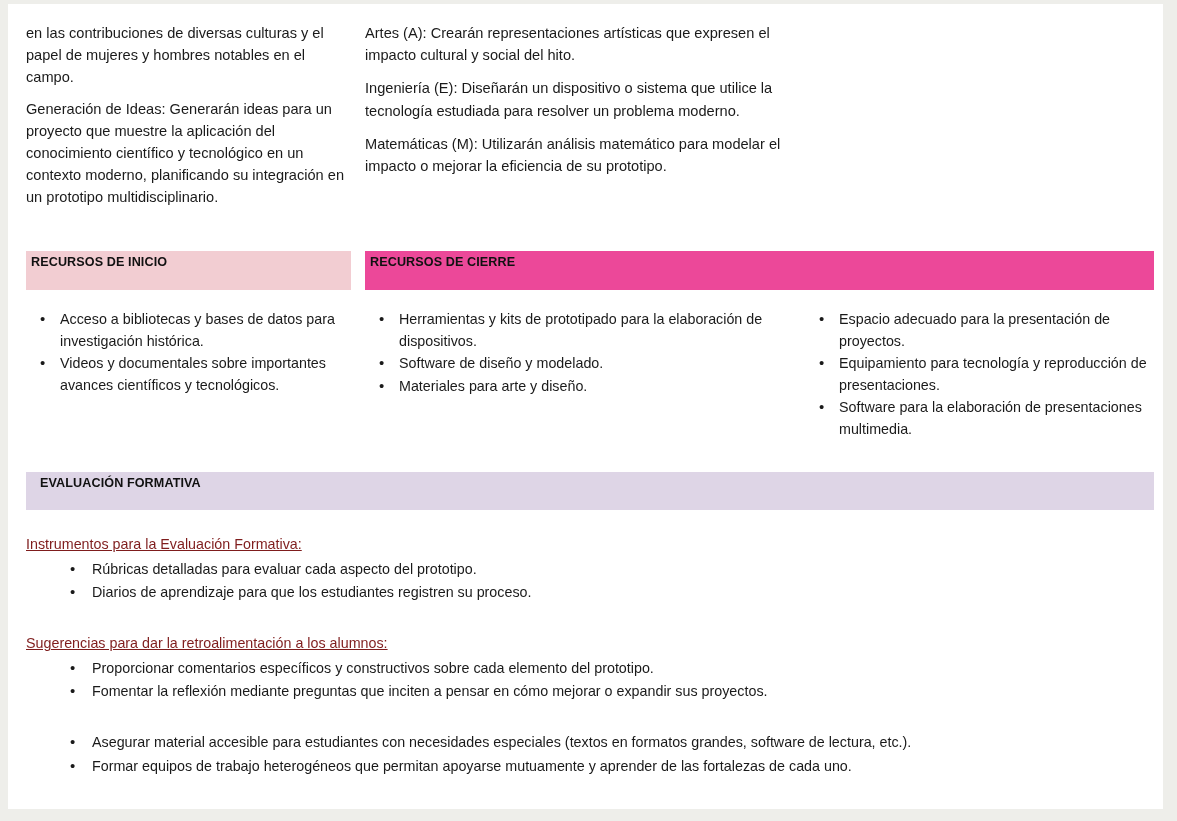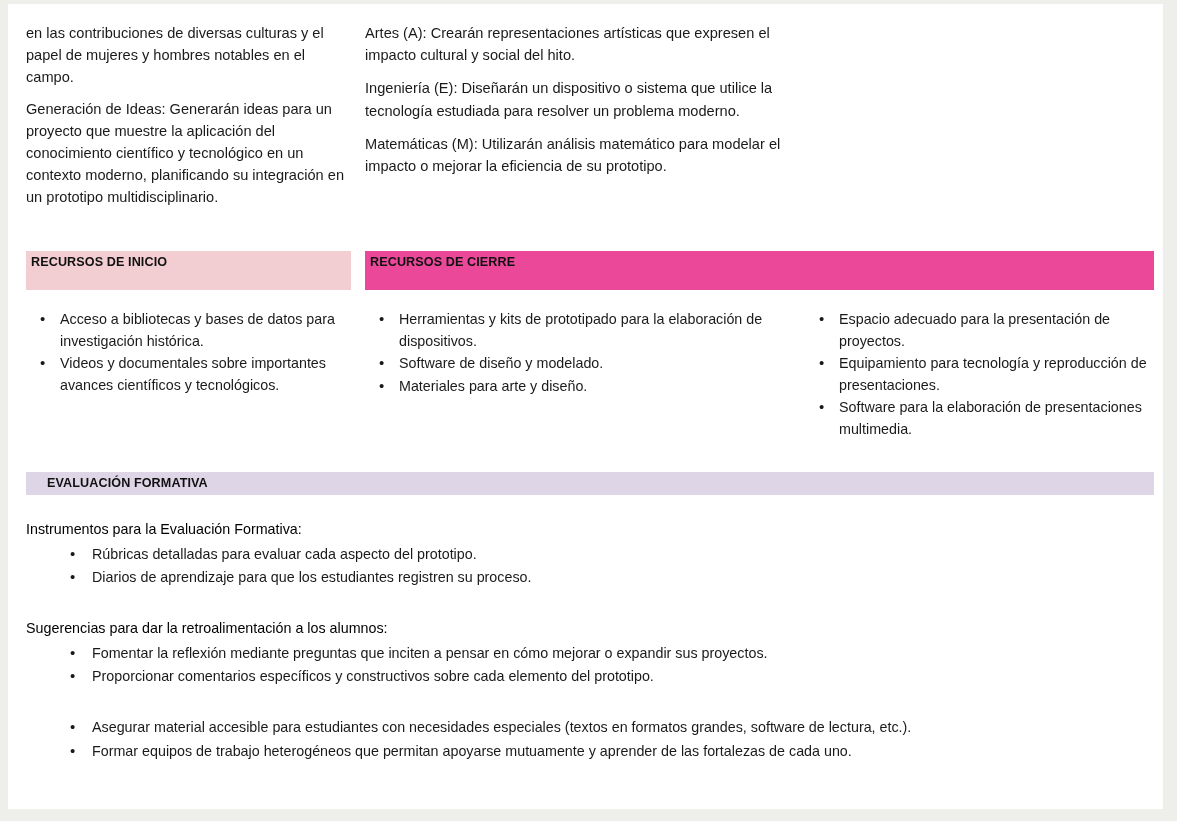--- a/index.html
+++ b/index.html
@@ -92,36 +92,37 @@
     top: -1px;
     font-size: 15px;
     color: #1a1a1a;
   }
   .c1 { width: 325px; flex: 0 0 325px; }
   .c2 { width: 440px; flex: 0 0 440px; }
   .c3 { flex: 1 1 auto; }
 
   
   .band-full {
-    height: 23px;
+    height: 38px;
     line-height: 23px;
     font-size: 12.6px;
     font-weight: bold;
     color: #111111;
-    padding-left: 21px;
+    padding-left: 14px;
     box-sizing: border-box;
     width: 100%;
     letter-spacing: 0.1px;
   }
   .eval-band  { margin-top: 31px; }
   .ajus-band  { margin-top: 27px; }
 
   .sub-head {
     font-size: 14.3px;
-    color: #000000;
+    color: #7f1d1d;
+    text-decoration: underline;
     margin-top: 26px;
     margin-bottom: 6px;
   }
   .sub-head.second { margin-top: 31px; }
 
   ul.wide {
     margin: 0;
     padding: 0;
     list-style: none;
   }
@@ -213,22 +214,22 @@
     <div class="band-full eval-band" style="background:#ded5e6">EVALUACIÓN FORMATIVA</div>
 
     <div class="sub-head">Instrumentos para la Evaluación Formativa:</div>
     <ul class="wide">
       <li>Rúbricas detalladas para evaluar cada aspecto del prototipo.</li>
       <li>Diarios de aprendizaje para que los estudiantes registren su proceso.</li>
     </ul>
 
     <div class="sub-head second">Sugerencias para dar la retroalimentación a los alumnos:</div>
     <ul class="wide">
+      <li>Proporcionar comentarios específicos y constructivos sobre cada elemento del prototipo.</li>
       <li>Fomentar la reflexión mediante preguntas que inciten a pensar en cómo mejorar o expandir sus proyectos.</li>
-      <li>Proporcionar comentarios específicos y constructivos sobre cada elemento del prototipo.</li>
     </ul>
 
 
     <ul class="wide ajustes">
       <li>Asegurar material accesible para estudiantes con necesidades especiales (textos en formatos grandes, software de lectura, etc.).</li>
       <li>Formar equipos de trabajo heterogéneos que permitan apoyarse mutuamente y aprender de las fortalezas de cada uno.</li>
     </ul>
 
 
   </div>

